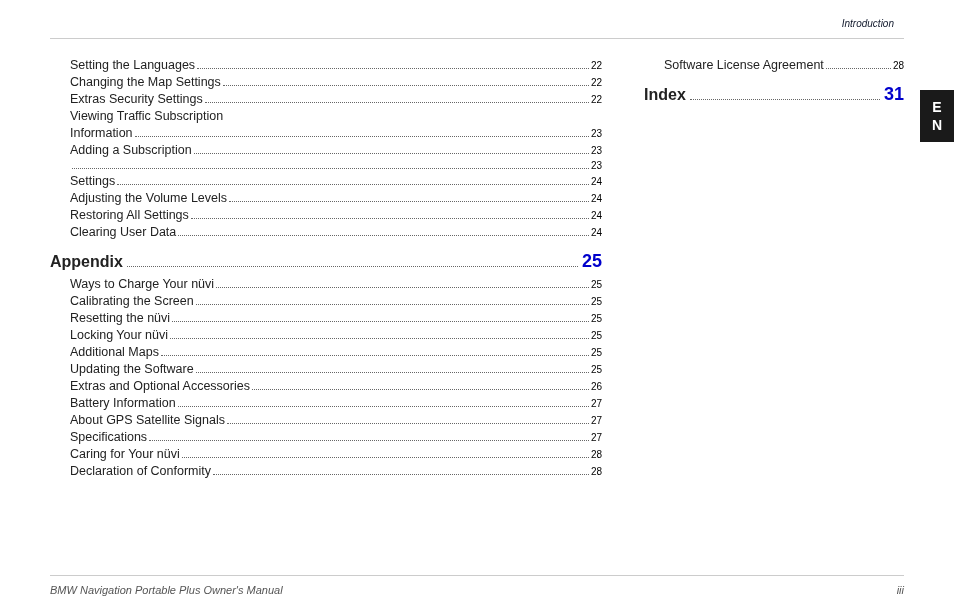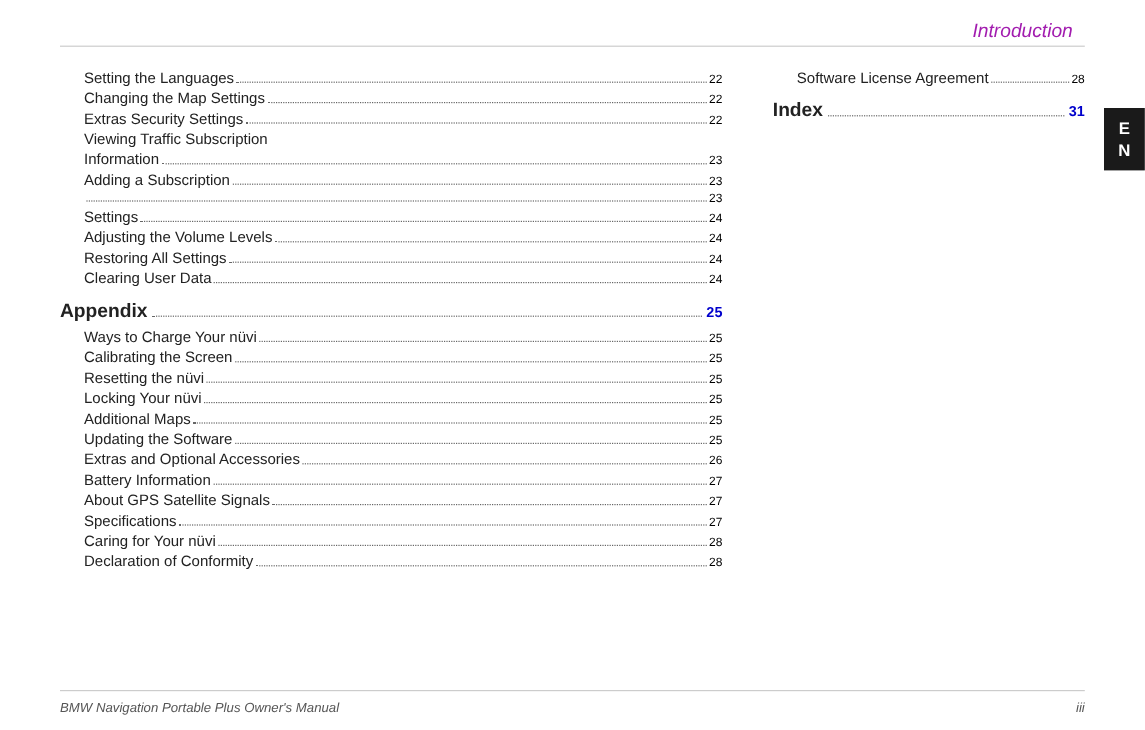--- a/index.html
+++ b/index.html
@@ -30,22 +30,22 @@
       right: 50px;
       height: 1px;
       background: #ccc;
     }
 
     
     .header {
       position: absolute;
       top: 18px;
       right: 60px;
-      font-size: 16px;
-      color: #a21caf;
+      font-size: 10px;
+      color: #0f172a;
       font-style: italic;
     }
 
     
     .en-tab {
       position: absolute;
       top: 90px;
       right: 0px;
       width: 34px;
       background: #1a1a1a;
@@ -120,21 +120,21 @@
       color: #222;
     }
 
     .section-dots {
       flex: 1;
       border-bottom: 1px dotted #666;
       margin: 0 4px 2px 4px;
     }
 
     .section-page {
-      font-size: 12px;
+      font-size: 18px;
       font-weight: bold;
       color: #0000cc;
     }
 
     
     .bottom-rule {
       position: absolute;
       bottom: 32px;
       left: 50px;
       right: 50px;

